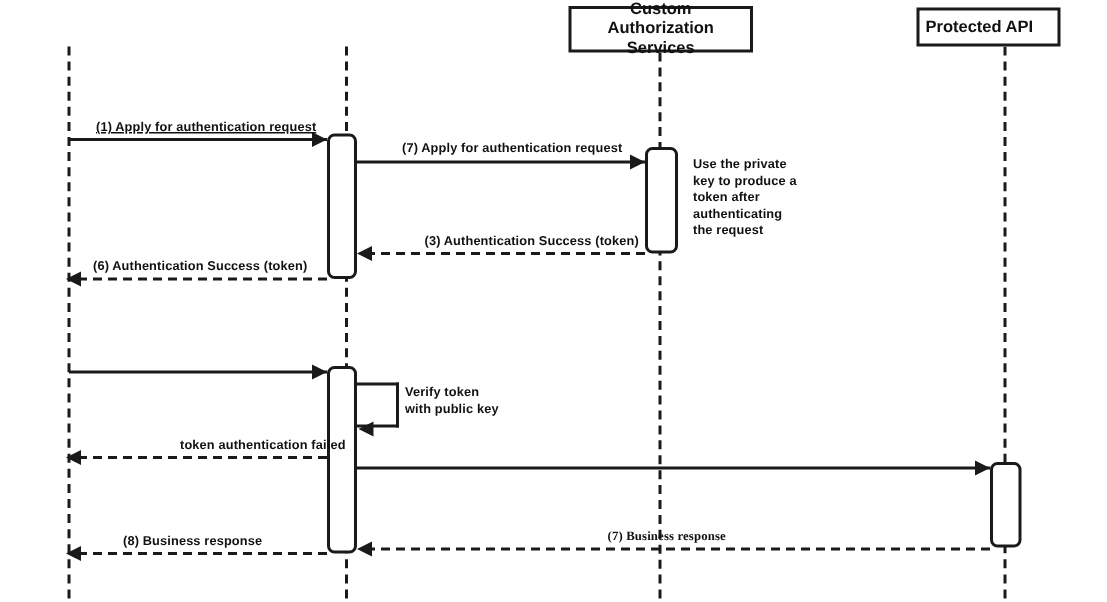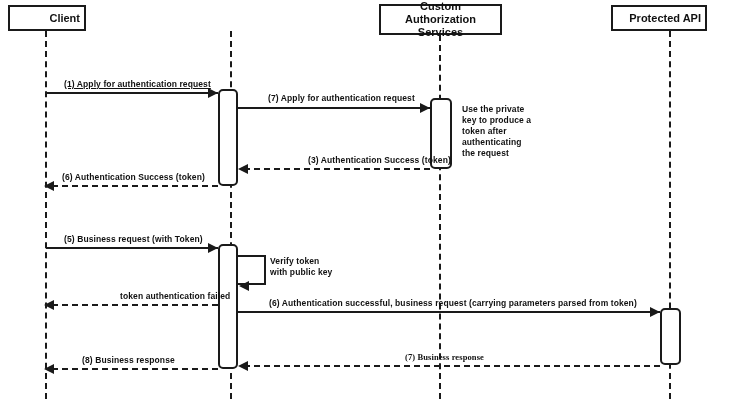--- a/index.html
+++ b/index.html
@@ -15,21 +15,21 @@
     font-family: "Liberation Sans", sans-serif;
     overflow: hidden;
   }
   .lifeline-box {
     position: absolute;
     box-sizing: border-box;
     border: 2px solid #1a1a1a;
     background: #ffffff;
     display: flex;
     align-items: center;
-    justify-content: flex-end;
+    justify-content: flex-start;
     text-align: center;
     font-size: 11px;
     font-weight: bold;
     color: #111111;
     line-height: 13px;
     padding: 1px 4px;
     z-index: 5;
   }
   .lifeline-dash {
     position: absolute;
@@ -103,23 +103,20 @@
 </head>
 <body>
 
 <div id="canvas">
 
   <div class="lifeline-dash" style="left:45px; top:31px; height:368px;"></div>
   <div class="lifeline-dash" style="left:230px; top:31px; height:368px;"></div>
   <div class="lifeline-dash" style="left:439px; top:35px; height:364px;"></div>
   <div class="lifeline-dash" style="left:669px; top:31px; height:368px;"></div>
 
-  <div class="lifeline-box" style="left:8px; top:5px; width:78px; height:26px;">
-    <span>Client</span>
-  </div>
   <div class="lifeline-box" style="left:379px; top:4px; width:123px; height:31px;">
     <span>Custom Authorization Services</span>
   </div>
   <div class="lifeline-box" style="left:611px; top:5px; width:96px; height:26px;">
     <span>Protected API</span>
   </div>
 
   <div class="activation" style="left:218px; top:89px; width:20px; height:97px;"></div>
   <div class="activation" style="left:430px; top:98px; width:22px; height:71px;"></div>
   <div class="activation" style="left:218px; top:244px; width:20px; height:125px;"></div>
@@ -128,42 +125,40 @@
   <div class="msg-line solid" style="left:46px; top:92px; width:172px;"></div>
   <div class="arrow-head right" style="left:208px; top:88px;"></div>
   <div class="msg-label" style="left:64px; top:79px;text-decoration:underline;">(1) Apply for authentication request</div>
 
   <div class="msg-line solid" style="left:238px; top:107px; width:192px;"></div>
   <div class="arrow-head right" style="left:420px; top:103px;"></div>
   <div class="msg-label" style="left:268px; top:93px;">(7) Apply for authentication request</div>
 
   <div class="msg-line dashed" style="left:244px; top:168px; width:186px;"></div>
   <div class="arrow-head left" style="left:238px; top:164px;"></div>
-  <div class="msg-label" style="left:292px; top:155px;padding-left:16px;">(3) Authentication Success (token)</div>
+  <div class="msg-label" style="left:267px; top:155px;padding-left:16px;">(3) Authentication Success (token)</div>
 
   <div class="msg-line dashed" style="left:52px; top:185px; width:166px;"></div>
   <div class="arrow-head left" style="left:44px; top:181px;"></div>
   <div class="msg-label" style="left:62px; top:172px;">(6) Authentication Success (token)</div>
 
   <div class="msg-line solid" style="left:46px; top:247px; width:172px;"></div>
   <div class="arrow-head right" style="left:208px; top:243px;"></div>
-  <div class="msg-label" style="left:64px; top:234px;">(5) Business request (with Token)</div>
 
   <div class="self-loop" style="left:238px; top:255px; width:28px; height:30px;"></div>
   <div class="arrow-head left" style="left:239px; top:281px;"></div>
   <div class="note-text" style="left:270px; top:256px;">Verify token</div>
   <div class="note-text" style="left:270px; top:267px;">with public key</div>
 
   <div class="msg-line dashed" style="left:52px; top:304px; width:166px;"></div>
   <div class="arrow-head left" style="left:44px; top:300px;"></div>
   <div class="msg-label" style="left:80px; top:291px;margin-left:40px;">token authentication failed</div>
 
   <div class="msg-line solid" style="left:238px; top:311px; width:422px;"></div>
   <div class="arrow-head right" style="left:650px; top:307px;"></div>
-  <div class="msg-label" style="left:269px; top:298px;">(6) Authentication successful, business request (carrying parameters parsed from token)</div>
 
   <div class="msg-line dashed" style="left:244px; top:365px; width:416px;"></div>
   <div class="arrow-head left" style="left:238px; top:361px;"></div>
   <div class="msg-label" style="left:405px; top:352px;font-family:Liberation Serif, serif;">(7) Business response</div>
 
   <div class="msg-line dashed" style="left:52px; top:368px; width:166px;"></div>
   <div class="arrow-head left" style="left:44px; top:364px;"></div>
   <div class="msg-label" style="left:82px; top:355px;">(8) Business response</div>
 
   <div class="note-text" style="left:462px; top:104px; width:76px;">

